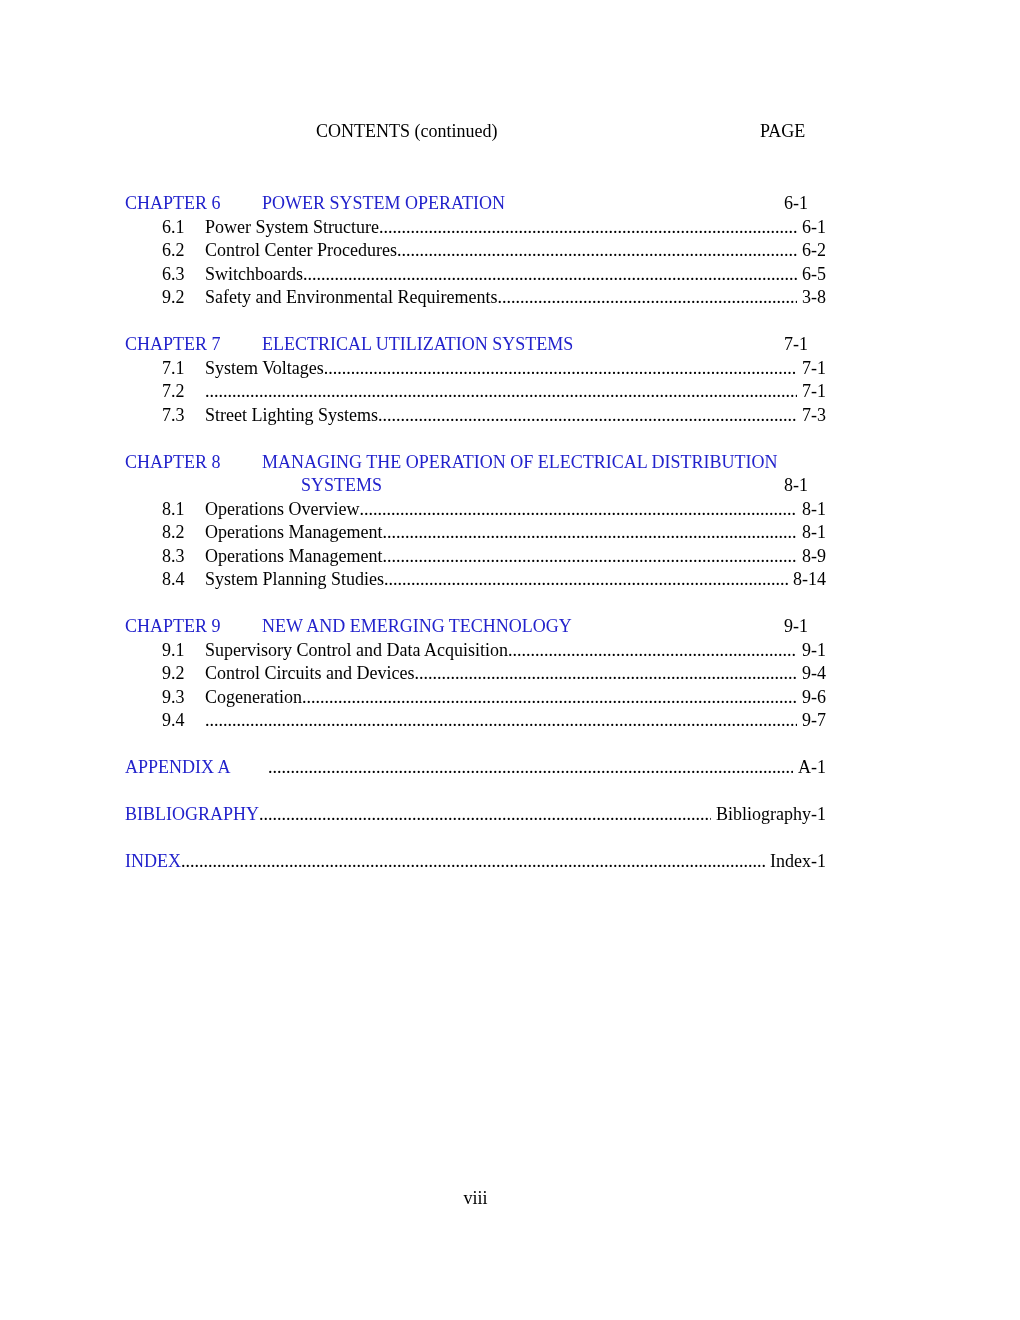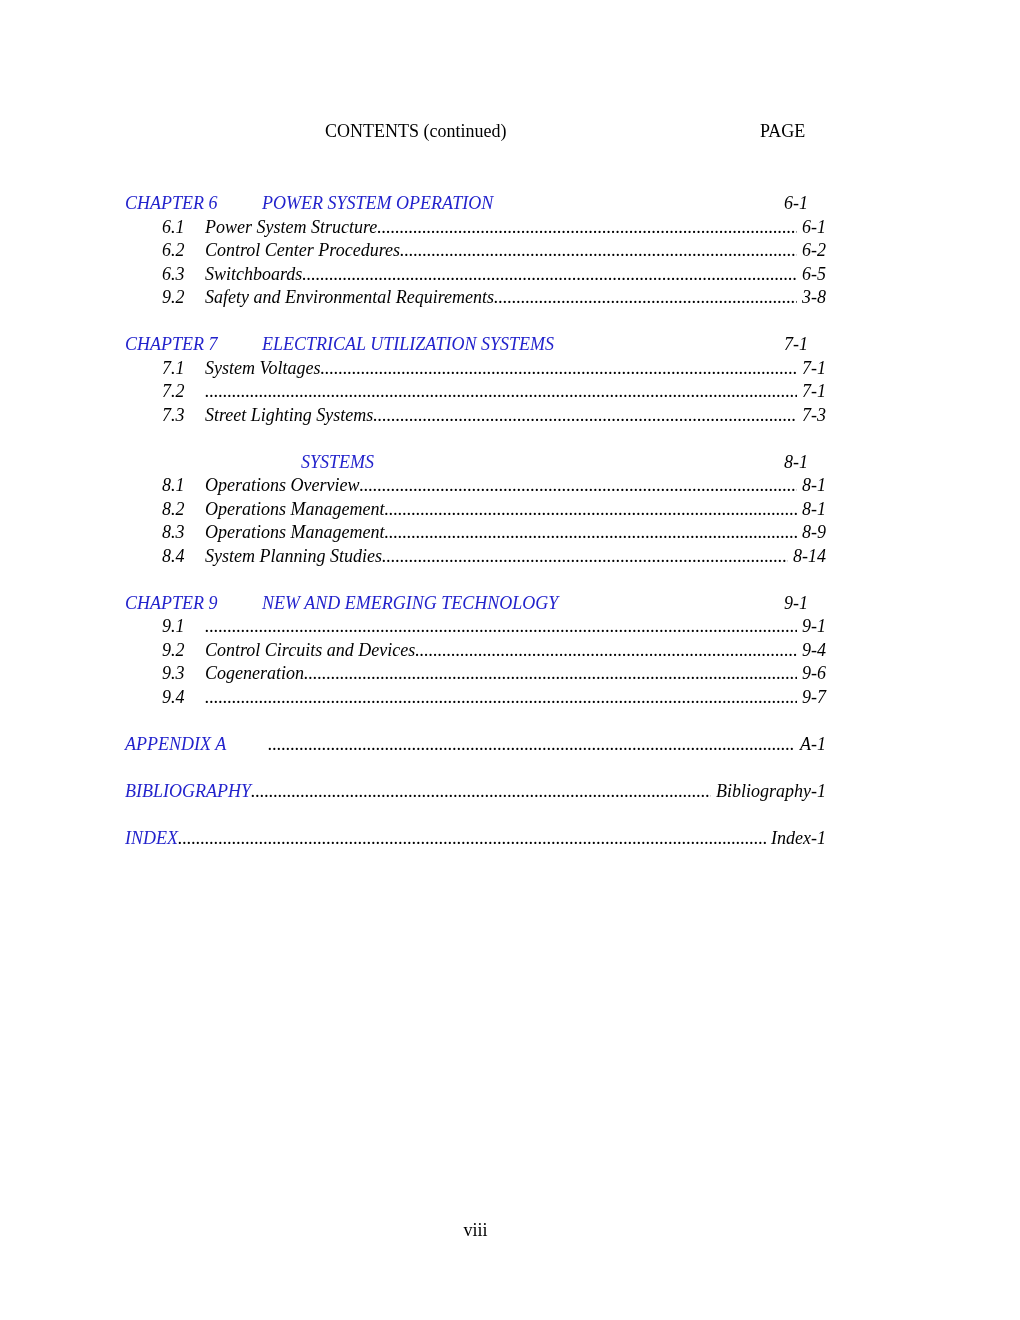--- a/index.html
+++ b/index.html
@@ -7,49 +7,48 @@
     width: 1020px;
     height: 1320px;
     background: #ffffff;
     color: var(--ink, #000);
     font-family: "Liberation Serif", serif;
     font-size: 18px;
     position: relative;
     overflow: hidden;
   }
   .page-header { position: absolute; top: 121px; left: 0; width: 1020px; height: 24px; }
-  .hdr-title { position: absolute; left: 325px; white-space: nowrap; }
+  .hdr-title { position: absolute; left: 316px; white-space: nowrap; }
   .hdr-page-label { position: absolute; left: 760px; white-space: nowrap; }
 
   .toc { position: absolute; top: 192px; left: 125px; width: 701px; }
   .toc-section { margin-bottom: 23.5px; }
   .row {
     display: flex;
     align-items: center;
     line-height: 23.5px;
     white-space: nowrap;
-    font-style: italic;
   }
   .link { color: var(--link, #2222cc); }
   .fill { flex: 1 1 auto; }
   .ch-label { display: inline-block; width: 137px; flex: none; }
   .ch-title { flex: none; }
   .indent { display: inline-block; width: 176px; flex: none; }
   .chapter-row .page-num, .chapter-row2 .page-num { margin-right: 18px; }
   .en-num { margin-left: 37px; width: 43px; flex: none; }
   .en-title { flex: none; }
   .bm-title { flex: none; }
   .bm-label { flex: none; }
   .bm-label.fixed { display: inline-block; width: 143px; }
   .dots { flex: 1 1 0; min-width: 0; overflow: hidden; }
   .page-num { flex: none; margin-left: 5px; }
 
   .page-footer {
     position: absolute;
-    top: 1220px;
+    top: 1188px;
     left: 125px;
     width: 701px;
     text-align: center;
   }
 </style>
 </head>
 <body>
 
 <div class="page">
   <div class="page-header">
@@ -109,20 +108,24 @@
           <span class="page-num">7-1</span>
         </div>
         <div class="row entry-row">
           <span class="en-num">7.3</span>
           <span class="en-title">Street Lighting Systems</span>
           <span class="dots">........................................................................................................................................................................................................</span>
           <span class="page-num">7-3</span>
         </div>
       </div>
       <div class="toc-section">
+        <div class="row chapter-row">
+          <span class="ch-label link">CHAPTER 8</span>
+          <span class="ch-title link">MANAGING THE OPERATION OF ELECTRICAL DISTRIBUTION</span>
+        </div>
         <div class="row chapter-row2">
           <span class="indent"></span>
           <span class="ch-title link">SYSTEMS</span>
           <span class="fill"></span>
           <span class="page-num">8-1</span>
         </div>
         <div class="row entry-row">
           <span class="en-num">8.1</span>
           <span class="en-title">Operations Overview</span>
           <span class="dots">........................................................................................................................................................................................................</span>
@@ -149,20 +152,21 @@
       </div>
       <div class="toc-section">
         <div class="row chapter-row">
           <span class="ch-label link">CHAPTER 9</span>
           <span class="ch-title link">NEW AND EMERGING TECHNOLOGY</span>
           <span class="fill"></span>
           <span class="page-num">9-1</span>
         </div>
         <div class="row entry-row">
           <span class="en-num">9.1</span>
+          <span class="en-title">Supervisory Control and Data Acquisition</span>
           <span class="dots">........................................................................................................................................................................................................</span>
           <span class="page-num">9-1</span>
         </div>
         <div class="row entry-row">
           <span class="en-num">9.2</span>
           <span class="en-title">Control Circuits and Devices</span>
           <span class="dots">........................................................................................................................................................................................................</span>
           <span class="page-num">9-4</span>
         </div>
         <div class="row entry-row">

